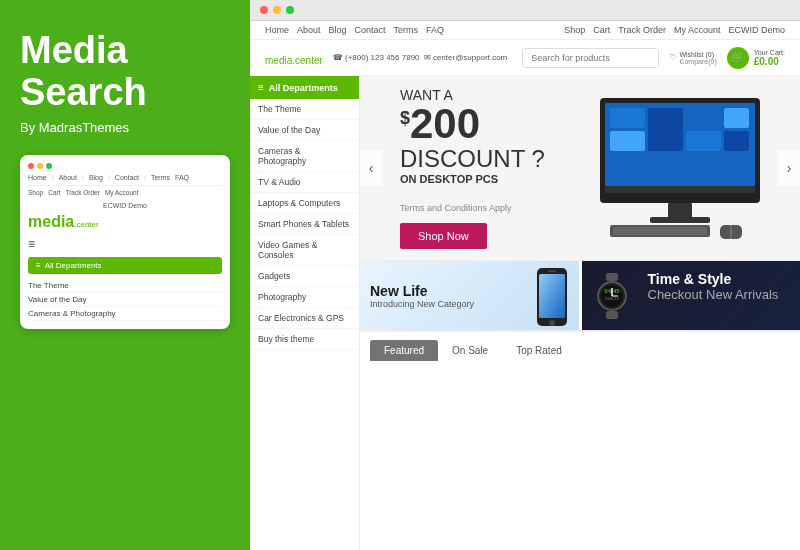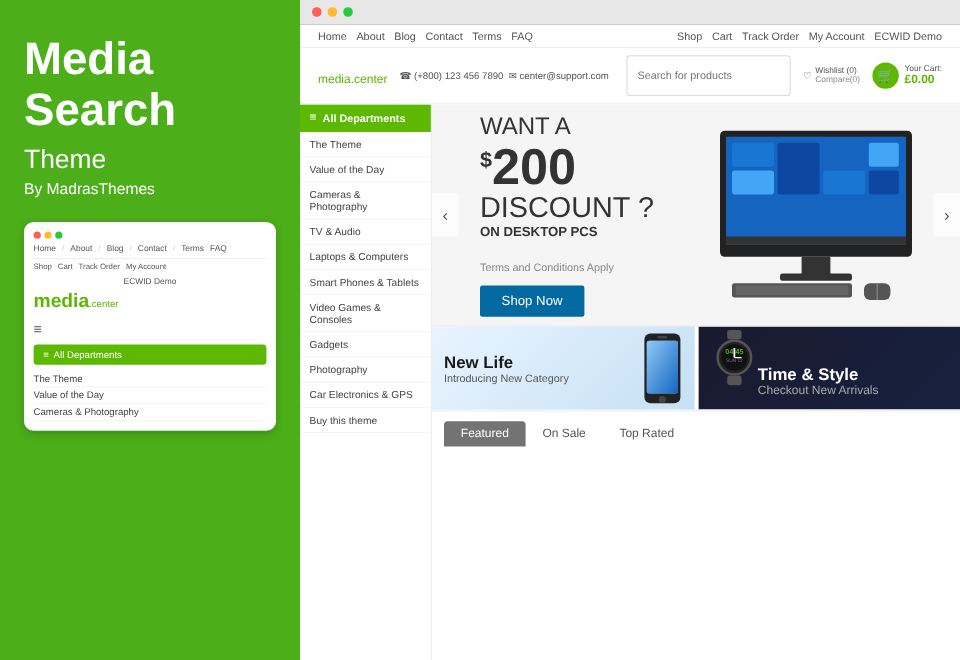--- a/index.html
+++ b/index.html
@@ -182,21 +182,21 @@
       font-size: 10px;
       font-weight: 400;
       color: #5cb800;
     }
     .search-bar {
       display: flex;
       flex: 1;
       border: 1px solid #ddd;
       border-radius: 3px;
       overflow: hidden;
-      height: 34px;
+      height: 20px;
       justify-content: center;
     }
     .search-input {
       flex: 1;
       padding: 0 8px;
       font-size: 9px;
       border: none;
       outline: none;
       color: #999;
     }
@@ -307,21 +307,21 @@
     .slider-arrow.right { right: 0; }
     .slider-content {
       padding: 20px 20px 20px 40px;
       flex: 1;
       display: flex;
       align-items: center;
       gap: 20px;
     }
     .slider-text { flex: 1; }
     .slider-text .want-a {
-      font-size: 20px;
+      font-size: 14px;
       font-weight: 400;
       color: #333;
     }
     .slider-text .amount {
       font-size: 42px;
       font-weight: 700;
       color: #333;
       line-height: 1;
     }
     .slider-text .amount sup {
@@ -340,21 +340,21 @@
       color: #333;
       font-weight: 700;
       margin-bottom: 18px;
     }
     .slider-text .terms {
       font-size: 9px;
       color: #888;
       margin-bottom: 10px;
     }
     .shop-now-btn {
-      background: #0369a1;
+      background: #be185d;
       color: white;
       border: none;
       padding: 7px 18px;
       font-size: 11px;
       border-radius: 2px;
       cursor: pointer;
       text-align: center;
     }
     .slider-image {
       width: 200px;
@@ -400,35 +400,35 @@
     }
     .banner-phone {
       position: absolute;
       right: -5px;
       bottom: -5px;
     }
     .banner-right {
       flex: 1;
       background: linear-gradient(135deg, #1a1a2e 0%, #16213e 100%);
       display: flex;
-      align-items: flex-end;
+      align-items: flex-start;
       padding: 10px;
-      gap: 0;
+      gap: 16px;
     }
     .banner-watch-img {
       color: white;
       font-size: 30px;
     }
     .banner-right-text .time-style {
       font-size: 14px;
       font-weight: 700;
       color: white;
     }
     .banner-right-text .checkout {
-      font-size: 10px;
+      font-size: 13px;
       color: #aaa;
     }
 
     
     .tabs-row {
       display: flex;
       background: white;
       border-top: 1px solid #eee;
       padding: 8px 10px 0;
       gap: 0;
@@ -447,21 +447,20 @@
     }
 
     
     .phone-svg { width: 55px; height: 65px; }
   </style>
 </head>
 <body>
 
 <div class="left-panel">
   <div class="left-title">Media Search</div>
-  <div class="left-subtitle">Theme</div>
   <div class="left-by">By MadrasThemes</div>
 
   <div class="mobile-preview">
     <div class="mobile-dots">
       <div class="mobile-dot bd-red"></div>
       <div class="mobile-dot bd-yellow"></div>
       <div class="mobile-dot bd-green"></div>
     </div>
     <div class="mobile-nav-bar">
       <span>Home</span>

